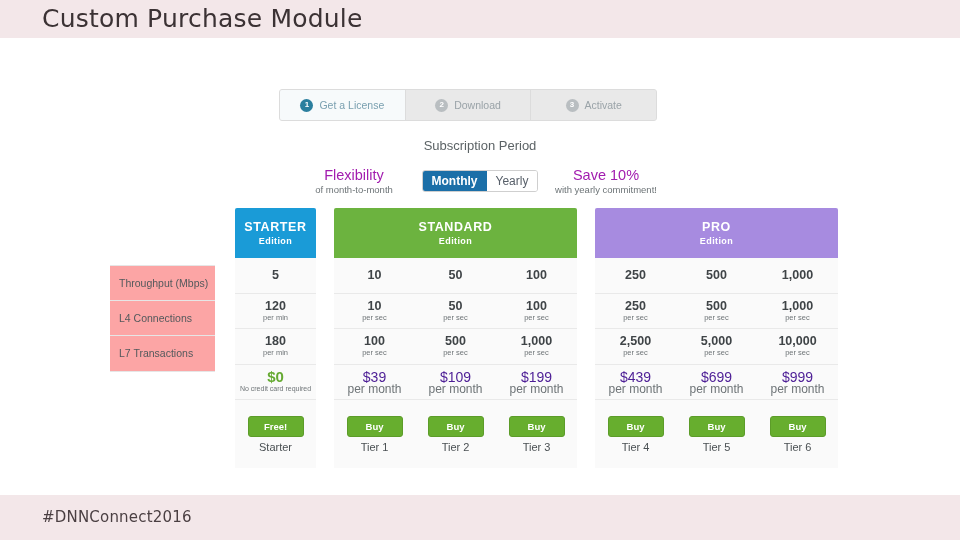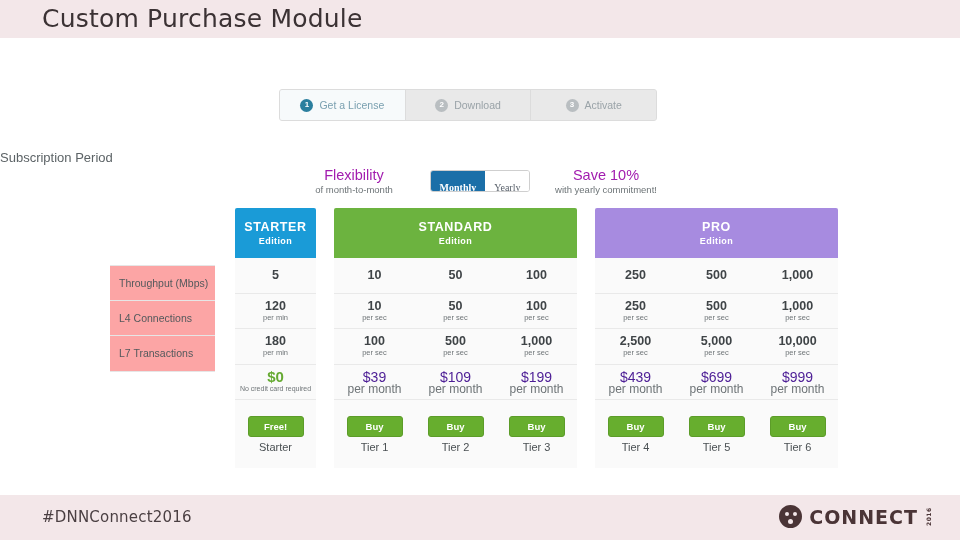--- a/index.html
+++ b/index.html
@@ -81,37 +81,37 @@
   .step-num{
     width:13px;height:13px;border-radius:50%;
     background:#b9bec1;color:#fff;font-size:8px;font-weight:700;
     display:flex;align-items:center;justify-content:center;flex:none;
     line-height:1;
   }
   .step.active .step-num{background:#2b7f9e;}
 
   
   .sub-title{
-    position:absolute;left:0;top:112px;width:960px;
+    position:absolute;left:0;top:100px;width:960px;text-align:center;
     font-size:13px;color:#5c6366;
   }
   .sub-row{
     position:absolute;left:290px;top:126px;width:380px;height:34px;
     display:flex;align-items:center;justify-content:space-between;
   }
   .sub-side{text-align:center;width:128px;}
   .sub-side .big{font-size:14.5px;color:#a21caf;line-height:16px;text-align:center;}
   .sub-side .small{font-size:9.5px;color:#6d7477;line-height:13px;}
   .toggle{
     display:flex;border:1px solid #cfcfcf;border-radius:3px;overflow:hidden;
     height:20px;flex:none;
   }
   .toggle div{
     display:flex;align-items:center;justify-content:center;
-    padding:16px 9px;font-size:10px;height:100%;box-sizing:border-box;font-family:Liberation Serif, serif;
+    padding:4px 9px;font-size:12px;height:100%;box-sizing:border-box;
   }
   .tg-on{background:#1b6fa8;color:#fff;font-weight:700;}
   .tg-off{background:#fff;color:#58606a;}
 
   
   .pricing{position:absolute;left:110px;top:170px;width:730px;height:283px;}
   .feat-col{
     position:absolute;left:0;top:57px;width:105px;
   }
   .feat-cell{
@@ -374,22 +374,15 @@
               </div>
             </div>
           </div>
         </div>
     </div>
 
   </div>
 
   <div class="slide-footer">
     <div class="footer-tag">#DNNConnect2016</div>
-    <div class="footer-logo">
-      <div class="logo-mark">
-        <div class="logo-mouth"></div>
-      </div>
-      <div class="logo-word">CONNECT</div>
-      <div class="logo-sub">2016</div>
-    </div>
   </div>
 
 </div>
 
 </body></html>

